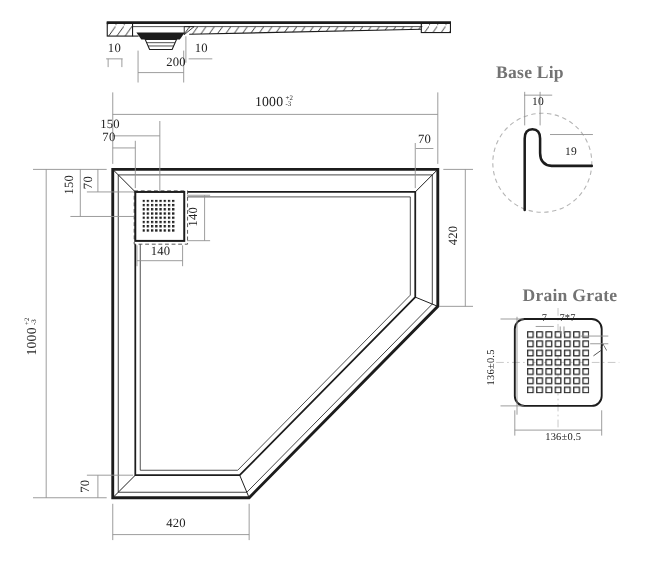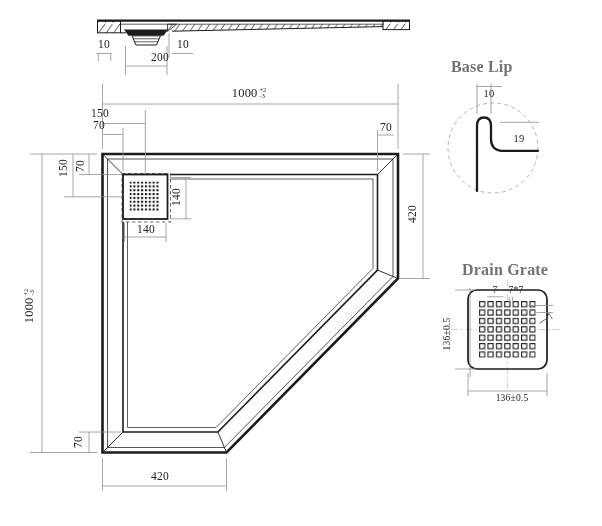--- a/index.html
+++ b/index.html
@@ -167,20 +167,20 @@
   <div class="lbl rot" style="left:176.5px;top:196.5px">140</div>
   <div class="lbl" style="left:146px;top:229.5px">140</div>
   <div class="lbl rot" style="left:412.5px;top:214px">420</div>
   <div class="lbl" style="left:160px;top:477px">420</div>
   <div class="lbl rot" style="left:79px;top:441.5px">70</div>
 
   <div class="title" style="left:451px;top:58px">Base Lip</div>
   <div class="lbl bl" style="left:489px;top:94px">10</div>
   <div class="lbl bl" style="left:519px;top:139px">19</div>
 
-  <div class="title" style="left:462px;top:261px">Drain Grate</div>
+  <div class="title" style="left:475px;top:261px">Drain Grate</div>
   <div class="lbl sm" style="left:495px;top:290.5px">7</div>
   <div class="lbl sm" style="left:516px;top:290.5px">7*7</div>
   <div class="lbl sm lead" style="left:550.5px;top:316.5px">7</div>
   <div class="lbl sm rot" style="left:447.5px;top:333.5px">136±0.5</div>
   <div class="lbl sm" style="left:512px;top:398.5px">136±0.5</div>
 
 </div>
 
 </body></html>

